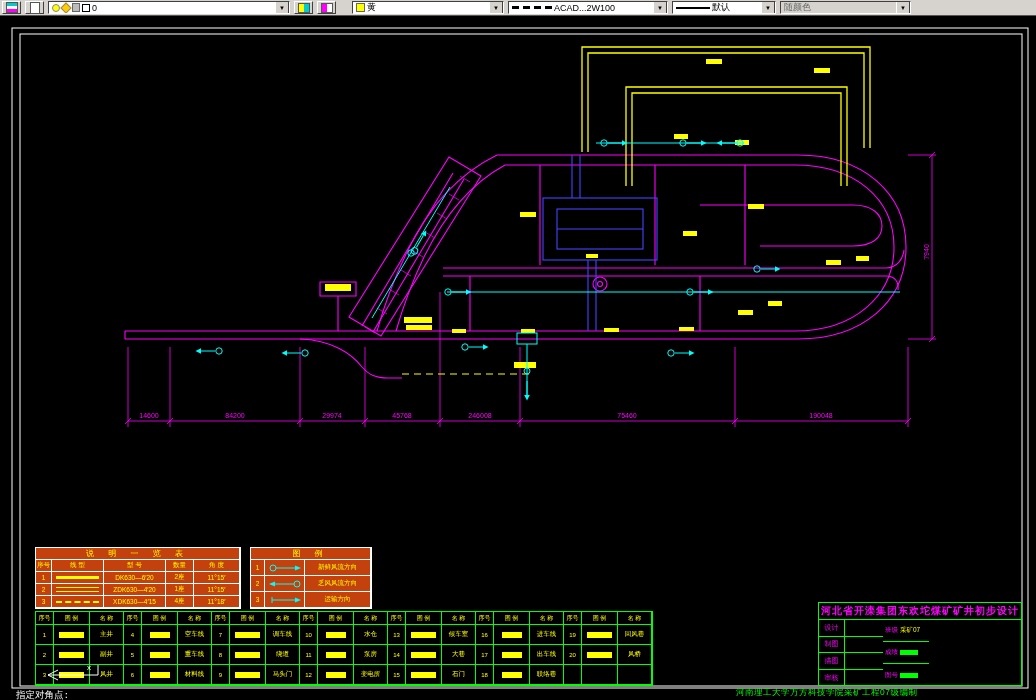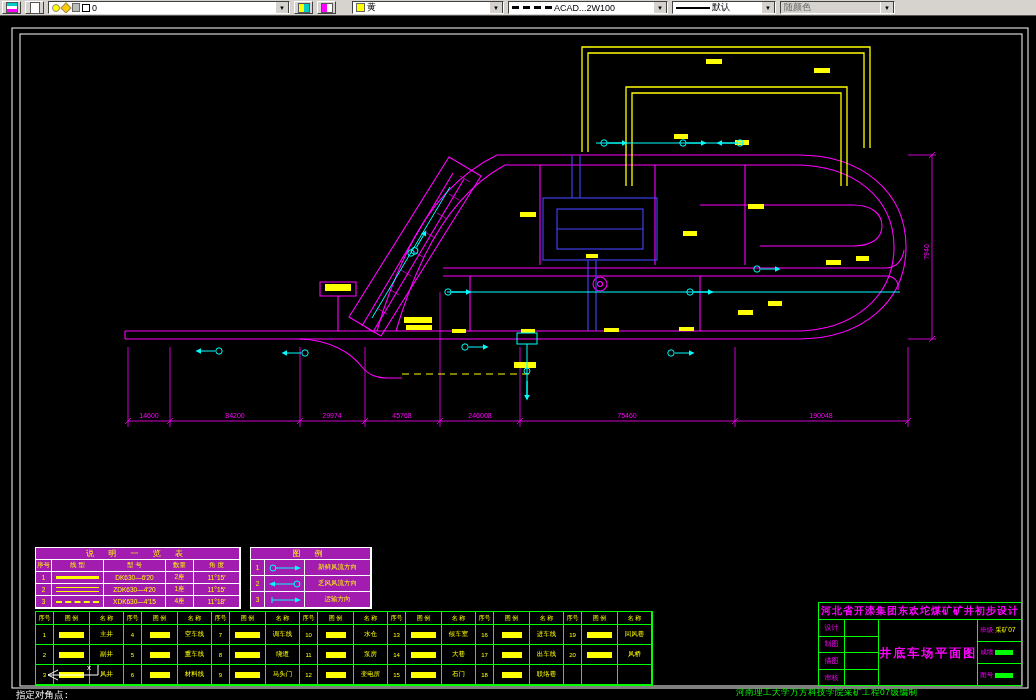--- a/index.html
+++ b/index.html
@@ -31,21 +31,21 @@
   .i-tool2{width:10px;height:8px;background:linear-gradient(90deg,#f0f 50%,#fff 50%);border:1px solid #555;}
   .lt-prev{width:40px;height:3px;background:repeating-linear-gradient(90deg,#000 0 7px,transparent 7px 11px);}
   .lw-prev{width:34px;height:2px;background:#000;}
   .combo.disabled{background:#d6d3ce;color:#666;}
 
   
   #draw{position:absolute;left:0;top:0;z-index:1;}
   #ucs{position:absolute;left:40px;top:660px;z-index:20;}
 
   
-  .wtable{position:absolute;border:1px solid #fff;background:#a21caf;display:grid;z-index:10;box-sizing:content-box;}
+  .wtable{position:absolute;border:1px solid #fff;background:#c2410c;display:grid;z-index:10;box-sizing:content-box;}
   .scell{border-right:1px solid #fff;border-bottom:1px solid #fff;color:#ff0;font-size:6.5px;
          display:flex;align-items:center;justify-content:center;overflow:hidden;white-space:nowrap;}
   .ttl{grid-column:1/-1;color:#ff0;font-size:8px;letter-spacing:6px;justify-content:center;}
   .ls1{width:85%;height:3px;background:#ff0;}
   .ls2{width:85%;height:5px;border-top:1px solid #ff0;border-bottom:1px solid #ff0;box-sizing:border-box;}
   .ls3{width:85%;height:0;border-top:2px dashed #ff0;}
 
   
   #main-table{position:absolute;left:35px;top:611px;border:1px solid #0f0;background:#000;z-index:10;}
   #main-table-grid{display:grid;grid-template-columns:repeat(7,18px 36px 34px);
@@ -277,21 +277,21 @@
       <span>ACAD...2W100</span>
       <span class="arr">▼</span>
     </div>
 
     <div class="combo" style="width:104px">
       <span class="mini lw-prev"></span>
       <span>默认</span>
       <span class="arr">▼</span>
     </div>
 
-    <div class="combo disabled" style="width:115px">
+    <div class="combo disabled" style="width:131px">
       <span>随颜色</span>
       <span class="arr">▼</span>
     </div>
   </div>
 
   <div class="wtable" style="left:35px;top:547px;grid-template-columns:16px 52px 62px 28px 46px;grid-template-rows:12px 12px 12px 12px 12px">
     <div class="scell ttl">说 明 一 览 表</div>
     <div class="scell">序号</div>
     <div class="scell">线 型</div>
     <div class="scell">型 号</div>
@@ -500,21 +500,20 @@
           </div>
         <div class="tb-role">
             <div class="tb-role-label">描图</div>
             <div class="tb-role-val"></div>
           </div>
         <div class="tb-role">
             <div class="tb-role-label">审核</div>
             <div class="tb-role-val"></div>
           </div>
       </div>
-      <div class="tb-center">井底车场平面图</div>
       <div class="tb-right">
         <div class="tb-r-row">
             <span class="tb-r-label">班级</span>
             <span class="tb-r-val">采矿07</span>
           </div>
         <div class="tb-r-row">
             <span class="tb-r-label">成绩</span>
             <span class="greenbar"></span>
           </div>
         <div class="tb-r-row">

